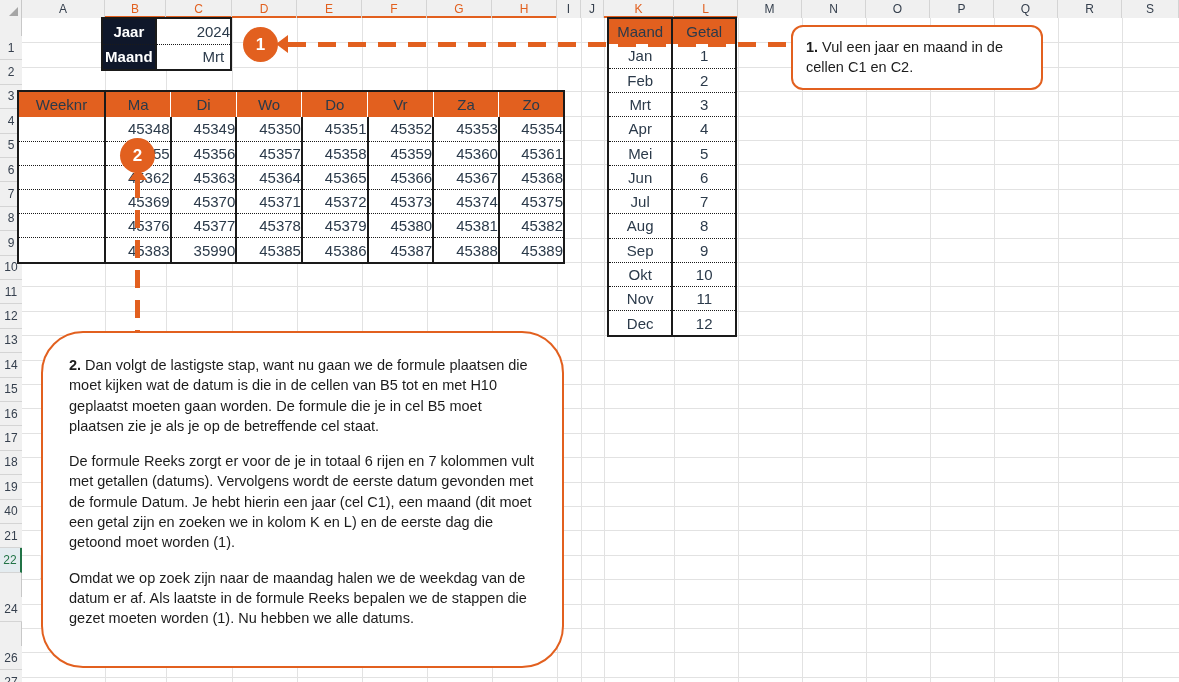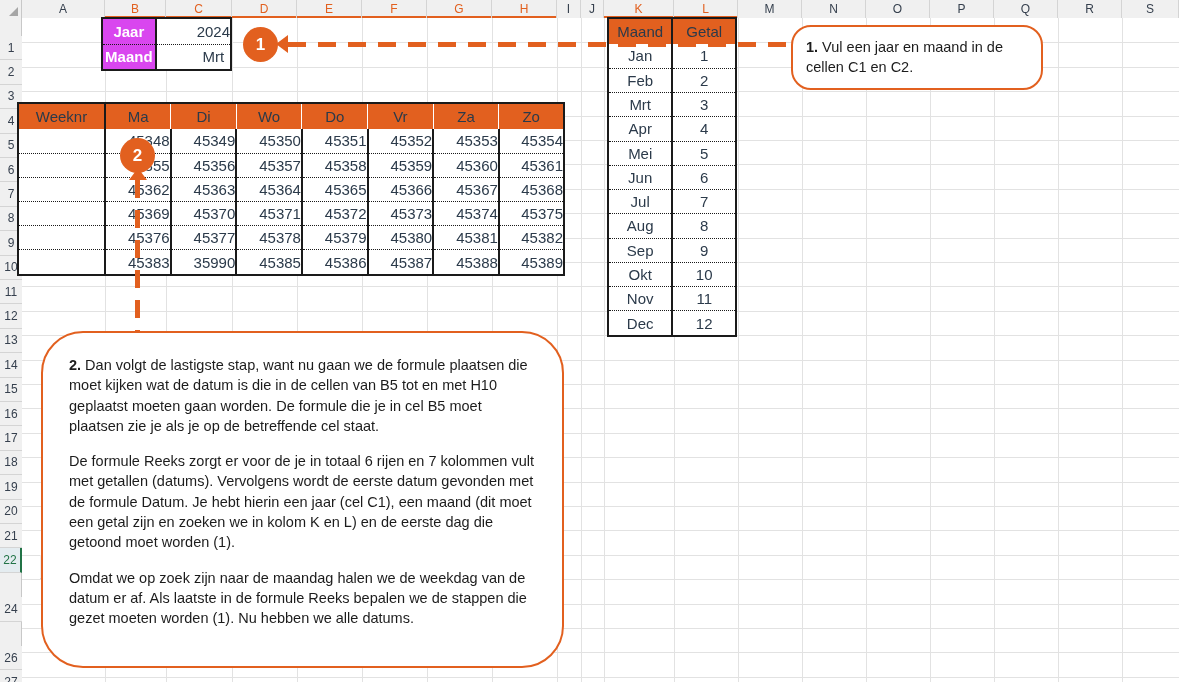--- a/index.html
+++ b/index.html
@@ -133,33 +133,33 @@
   .hdr-cell:last-child { border-right: none; }
   .dotted-top { border-top: 1px dotted #1a1a1a; }
   .solid-right { border-right: 2px solid #1a1a1a; }
 
   
   #input-table {
     left: 101px; top: 17px;
     width: 131px; height: 54px;
   }
   #input-table .lbl {
-    background: #d946ef;
+    background: #0f172a;
     color: #ffffff;
     font-weight: bold;
     font-size: 15px;
     width: 66px;
     border-right: 2px solid #1a1a1a;
   }
   #input-table .val { font-size: 15px; padding-left: 40px; }
 
   
   #cal-table {
     left: 17px; top: 90px;
-    width: 548px; height: 174px; margin-top: 12px;
+    width: 548px; height: 174px;
   }
   #cal-table th {
     height: 25px;
   }
   #cal-table th.weeknr-hdr { width: 86px; }
   #cal-table td { height: 24px; text-align: right; }
   #cal-table td.weeknr-cell { width: 86px; }
 
   
   #month-table {
@@ -174,21 +174,21 @@
     position: absolute;
     background: #ffffff;
     border: 2px solid #e2601f;
     border-radius: 14px;
     color: #1c1c1c;
     line-height: 1.4;
   }
   #callout-1 {
     left: 791px; top: 25px;
     width: 252px; height: 65px;
-    border-radius: 20px;
+    border-radius: 12px;
     padding: 10px 13px;
     font-size: 14.5px;
   }
   #callout-2 {
     left: 41px; top: 331px;
     width: 523px; height: 337px;
     border-radius: 42px;
     padding: 22px 26px;
     font-size: 14.5px;
   }
@@ -339,21 +339,21 @@
       <div class="row-cell" style="top: 237.6px; height: 24.4px;">10</div>
       <div class="row-cell" style="top: 262px; height: 24.4px;">11</div>
       <div class="row-cell" style="top: 286.4px; height: 24.4px;">12</div>
       <div class="row-cell" style="top: 310.8px; height: 24.4px;">13</div>
       <div class="row-cell" style="top: 335.2px; height: 24.4px;">14</div>
       <div class="row-cell" style="top: 359.6px; height: 24.4px;">15</div>
       <div class="row-cell" style="top: 384px; height: 24.4px;">16</div>
       <div class="row-cell" style="top: 408.4px; height: 24.4px;">17</div>
       <div class="row-cell" style="top: 432.8px; height: 24.4px;">18</div>
       <div class="row-cell" style="top: 457.2px; height: 24.4px;">19</div>
-      <div class="row-cell" style="top: 481.6px; height: 24.4px;">20</div>
+      <div class="row-cell" style="top: 481.6px; height: 24.4px;">40</div>
       <div class="row-cell" style="top: 506px; height: 24.4px;">21</div>
       <div class="row-cell active" style="top: 530.4px; height: 24.4px;">22</div>
       <div class="row-cell" style="top: 537px; height: 24.4px; margin-left: 40px;">23</div>
       <div class="row-cell" style="top: 579.2px; height: 24.4px;">24</div>
       <div class="row-cell" style="top: 630px; height: 24.4px;">25</div>
       <div class="row-cell" style="top: 628px; height: 24.4px;">26</div>
       <div class="row-cell" style="top: 652.4px; height: 24.4px;">27</div>
     </div>
 
   <div class="xtable" id="input-table">

